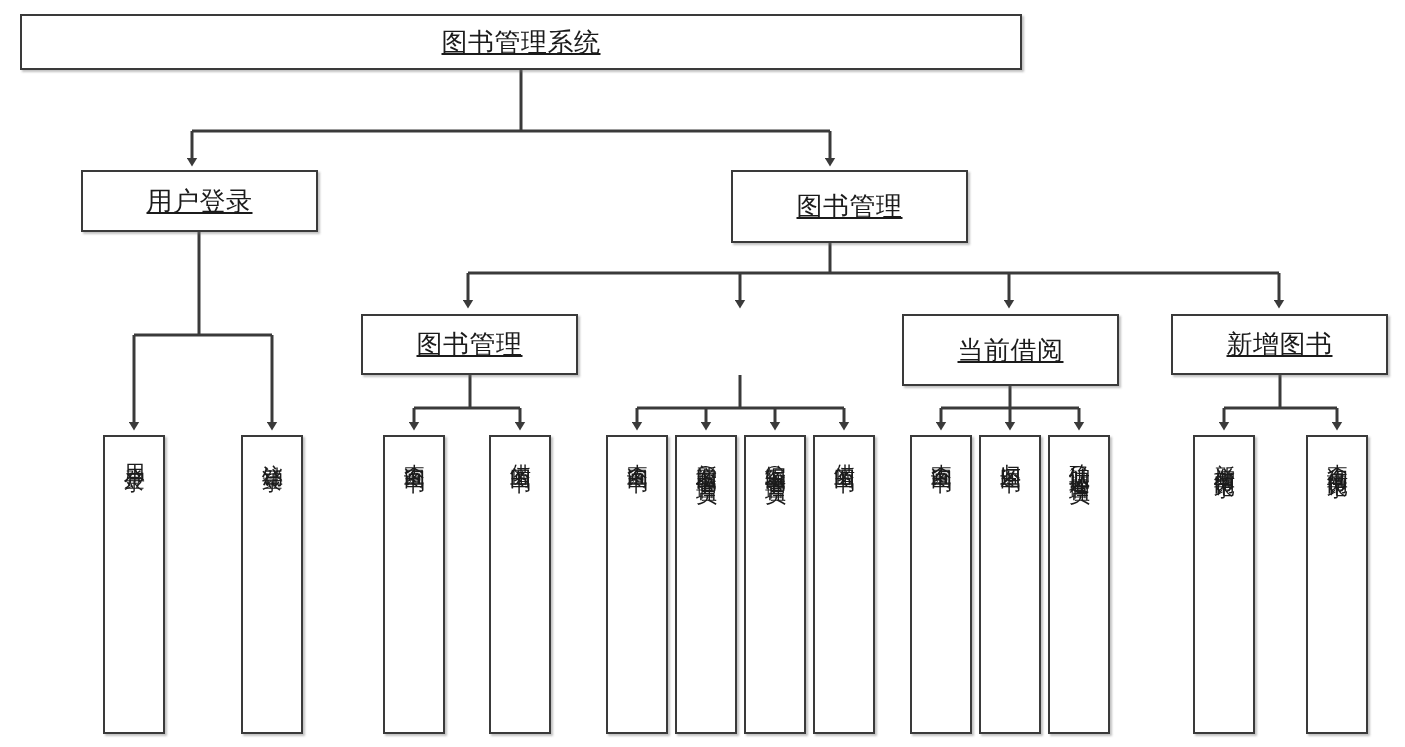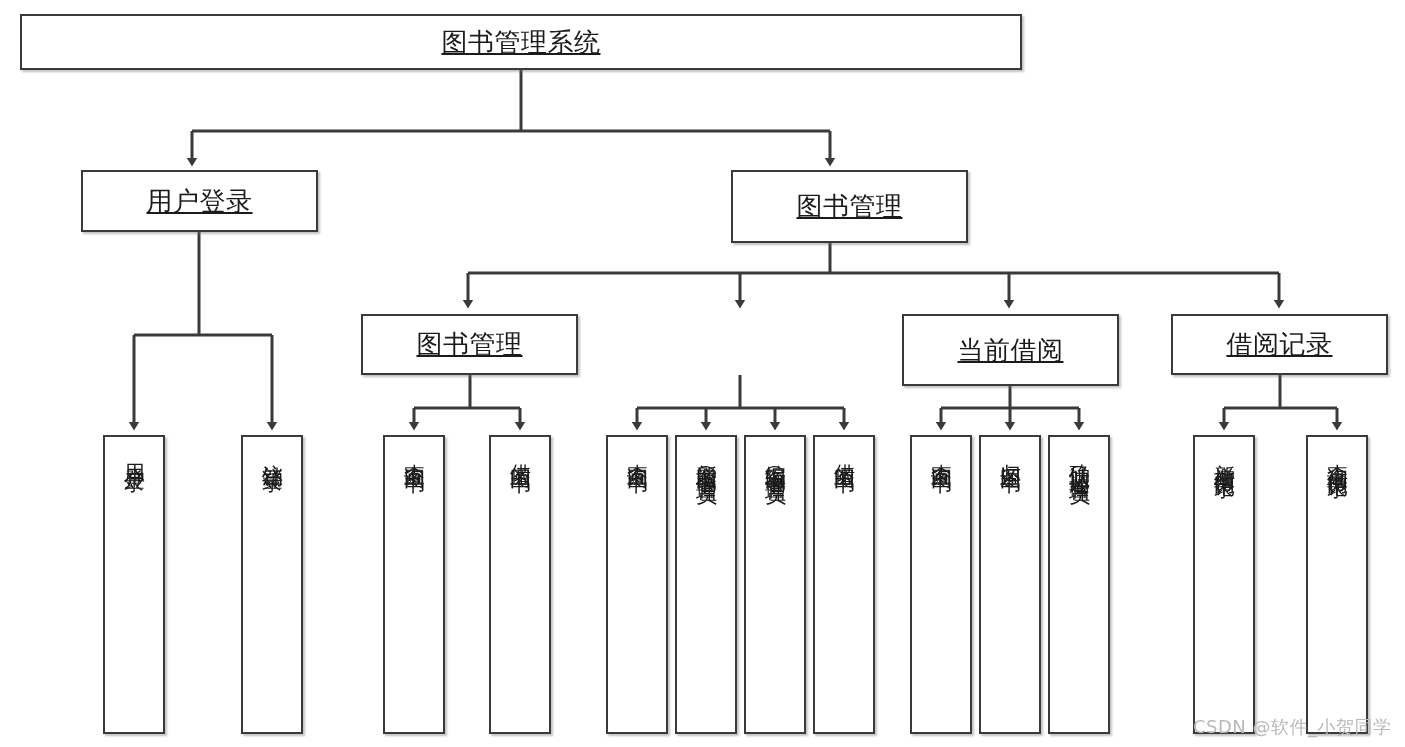--- a/index.html
+++ b/index.html
@@ -133,21 +133,21 @@
     <span class="node-label">图书管理</span>
   </div>
 
   <div class="node horizontal" style="left:361px; top:314px; width:217px; height:61px;">
     <span class="node-label">图书管理</span>
   </div>
   <div class="node horizontal" style="left:902px; top:314px; width:217px; height:72px;">
     <span class="node-label">当前借阅</span>
   </div>
   <div class="node horizontal" style="left:1171px; top:314px; width:217px; height:61px;">
-    <span class="node-label">借阅记录</span>
+    <span class="node-label">新增图书</span>
   </div>
 
   <div class="node vertical" style="left:103px; top:435px; width:62px; height:299px;">
     <span class="node-label">用户登录</span>
   </div>
   <div class="node vertical" style="left:241px; top:435px; width:62px; height:299px;">
     <span class="node-label">注销登录</span>
   </div>
 
   <div class="node vertical" style="left:383px; top:435px; width:62px; height:299px;">
@@ -180,15 +180,14 @@
     <span class="node-label">确认归还（管理员）</span>
   </div>
 
   <div class="node vertical" style="left:1193px; top:435px; width:62px; height:299px;">
     <span class="node-label">新增借阅记录</span>
   </div>
   <div class="node vertical" style="left:1306px; top:435px; width:62px; height:299px;">
     <span class="node-label">查询借阅记录</span>
   </div>
 
-  <div class="watermark" style="left:1193px; top:715px;">CSDN @软件_小贺同学</div>
 
 </div>
 
 </body></html>

